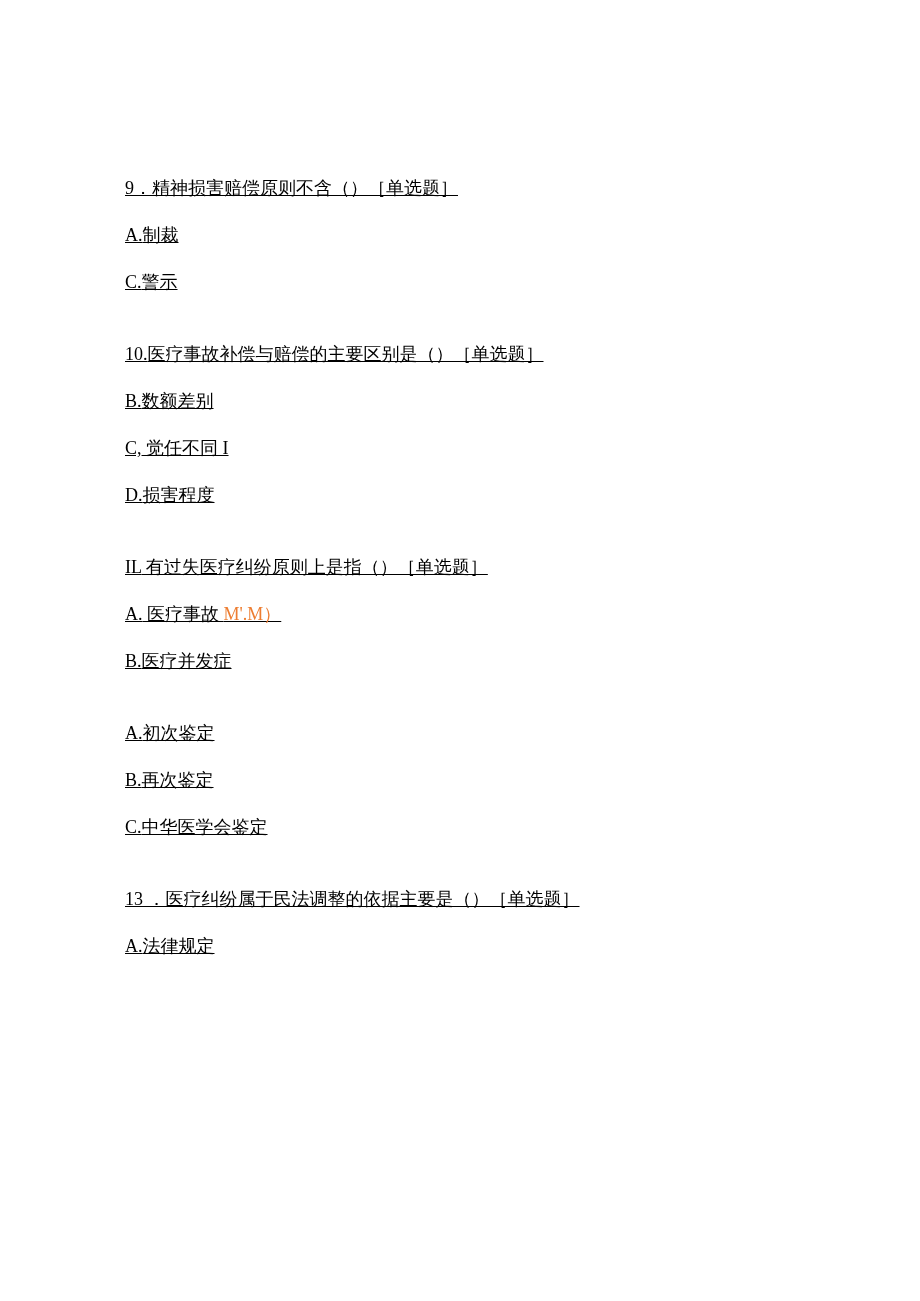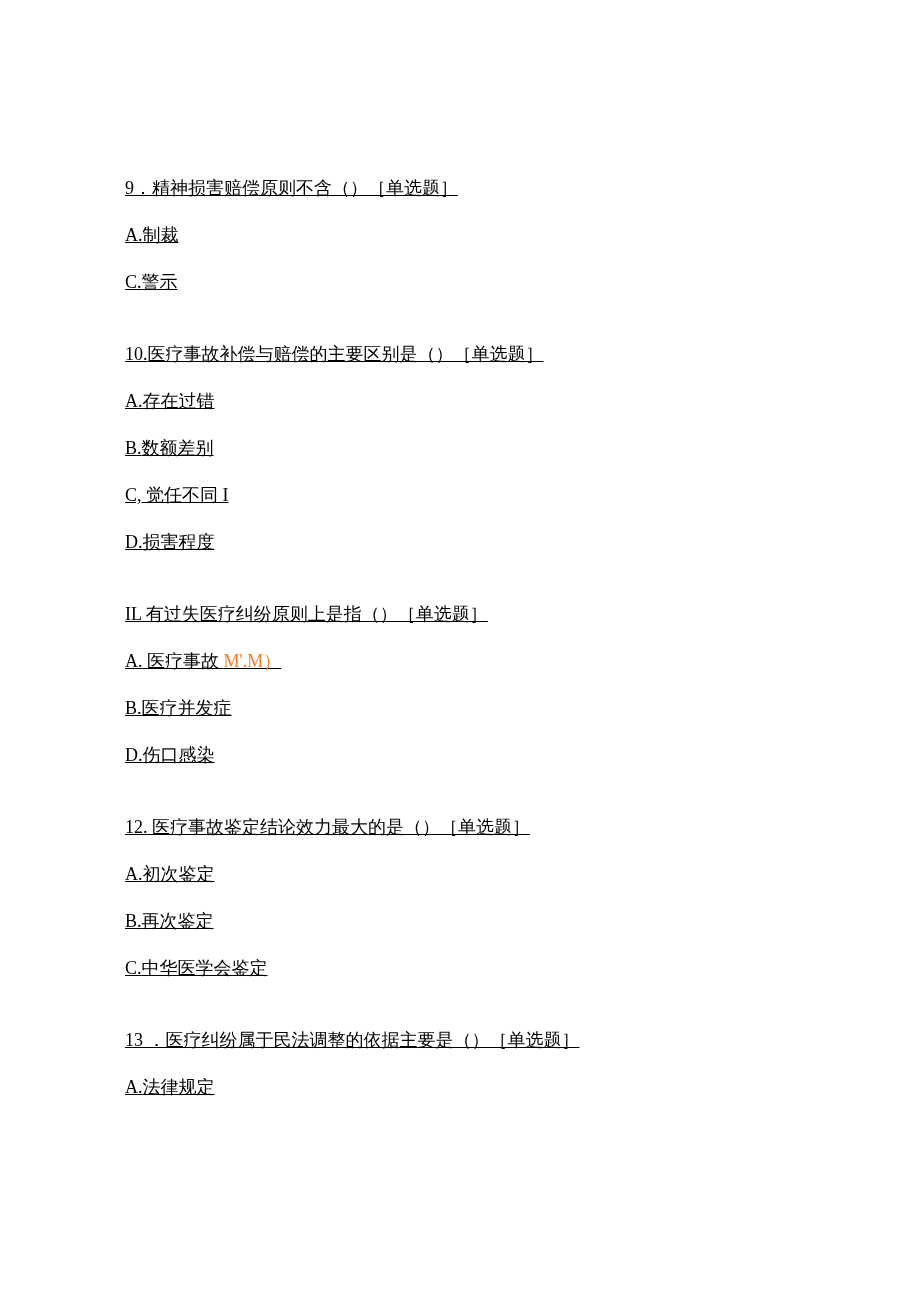--- a/index.html
+++ b/index.html
@@ -45,52 +45,43 @@
     <div class="option-line">
       <span>C.</span><span>警示</span>
     </div>
   </div>
 
   <div class="question-block">
     <div class="question-line">
       <span>10.</span><span>医疗事故补偿与赔偿的主要区别是（）［单选题］</span>
     </div>
     <div class="option-line">
-      <span>A.</span><span>存在过错</span>
-    </div>
-    <div class="option-line">
       <span>B.</span><span>数额差别</span>
     </div>
     <div class="option-line">
       <span>C,</span><span> 觉任不同 I</span>
     </div>
     <div class="option-line">
       <span>D.</span><span>损害程度</span>
     </div>
   </div>
 
   <div class="question-block">
     <div class="question-line">
       <span>IL</span><span> 有过失医疗纠纷原则上是指（）［单选题］</span>
     </div>
     <div class="option-line">
       <span>A.</span><span> 医疗事故 </span><span class="red-suffix">M'.M）</span>
     </div>
     <div class="option-line">
       <span>B.</span><span>医疗并发症</span>
     </div>
-    <div class="option-line">
-      <span>D.</span><span>伤口感染</span>
-    </div>
   </div>
 
   <div class="question-block">
-    <div class="question-line">
-      <span>12.</span><span> 医疗事故鉴定结论效力最大的是（）［单选题］</span>
-    </div>
     <div class="option-line">
       <span>A.</span><span>初次鉴定</span>
     </div>
     <div class="option-line">
       <span>B.</span><span>再次鉴定</span>
     </div>
     <div class="option-line">
       <span>C.</span><span>中华医学会鉴定</span>
     </div>
   </div>

